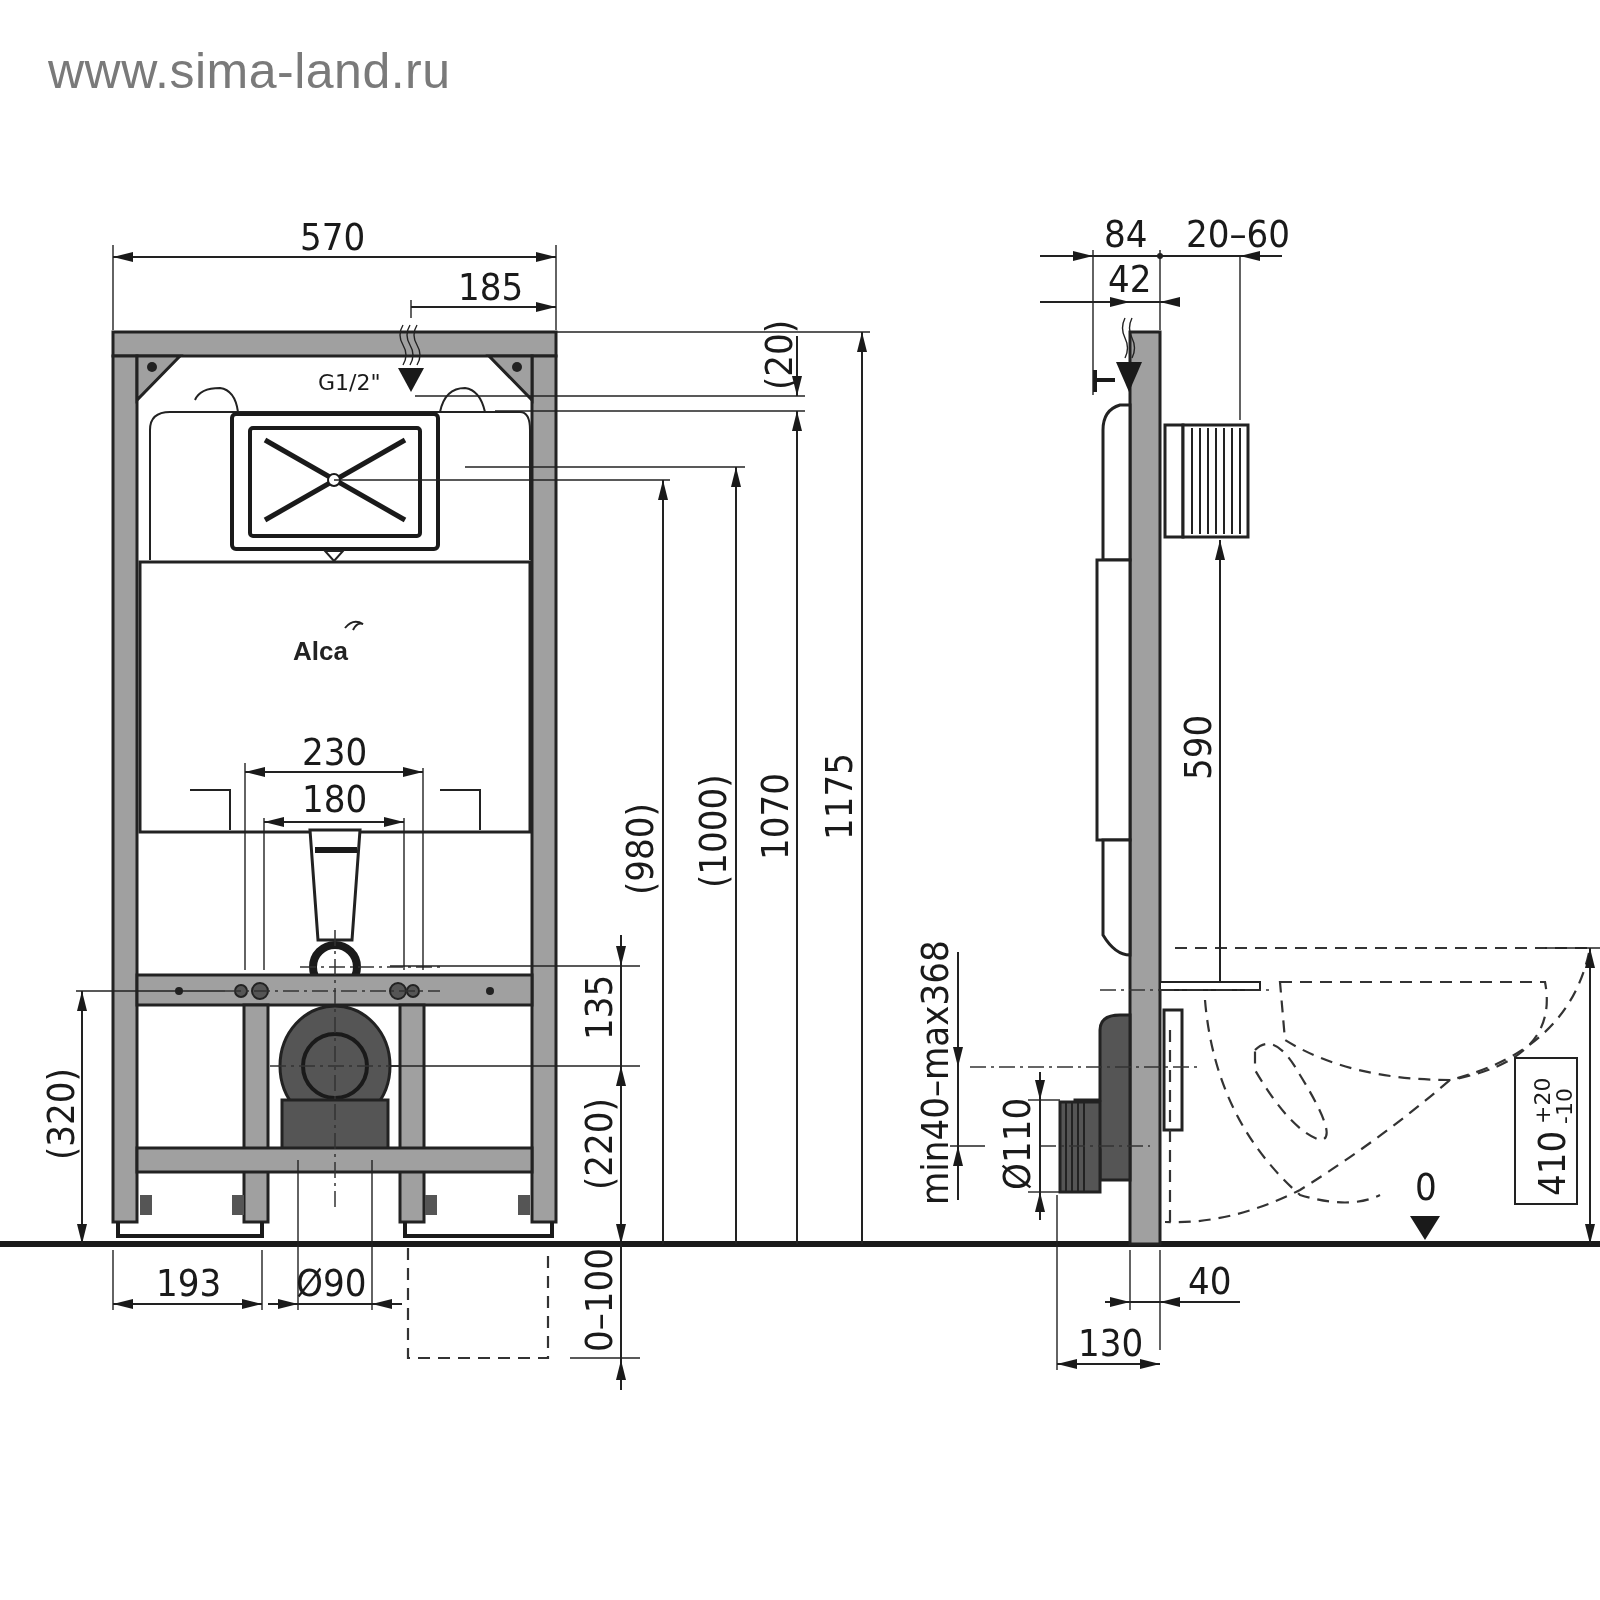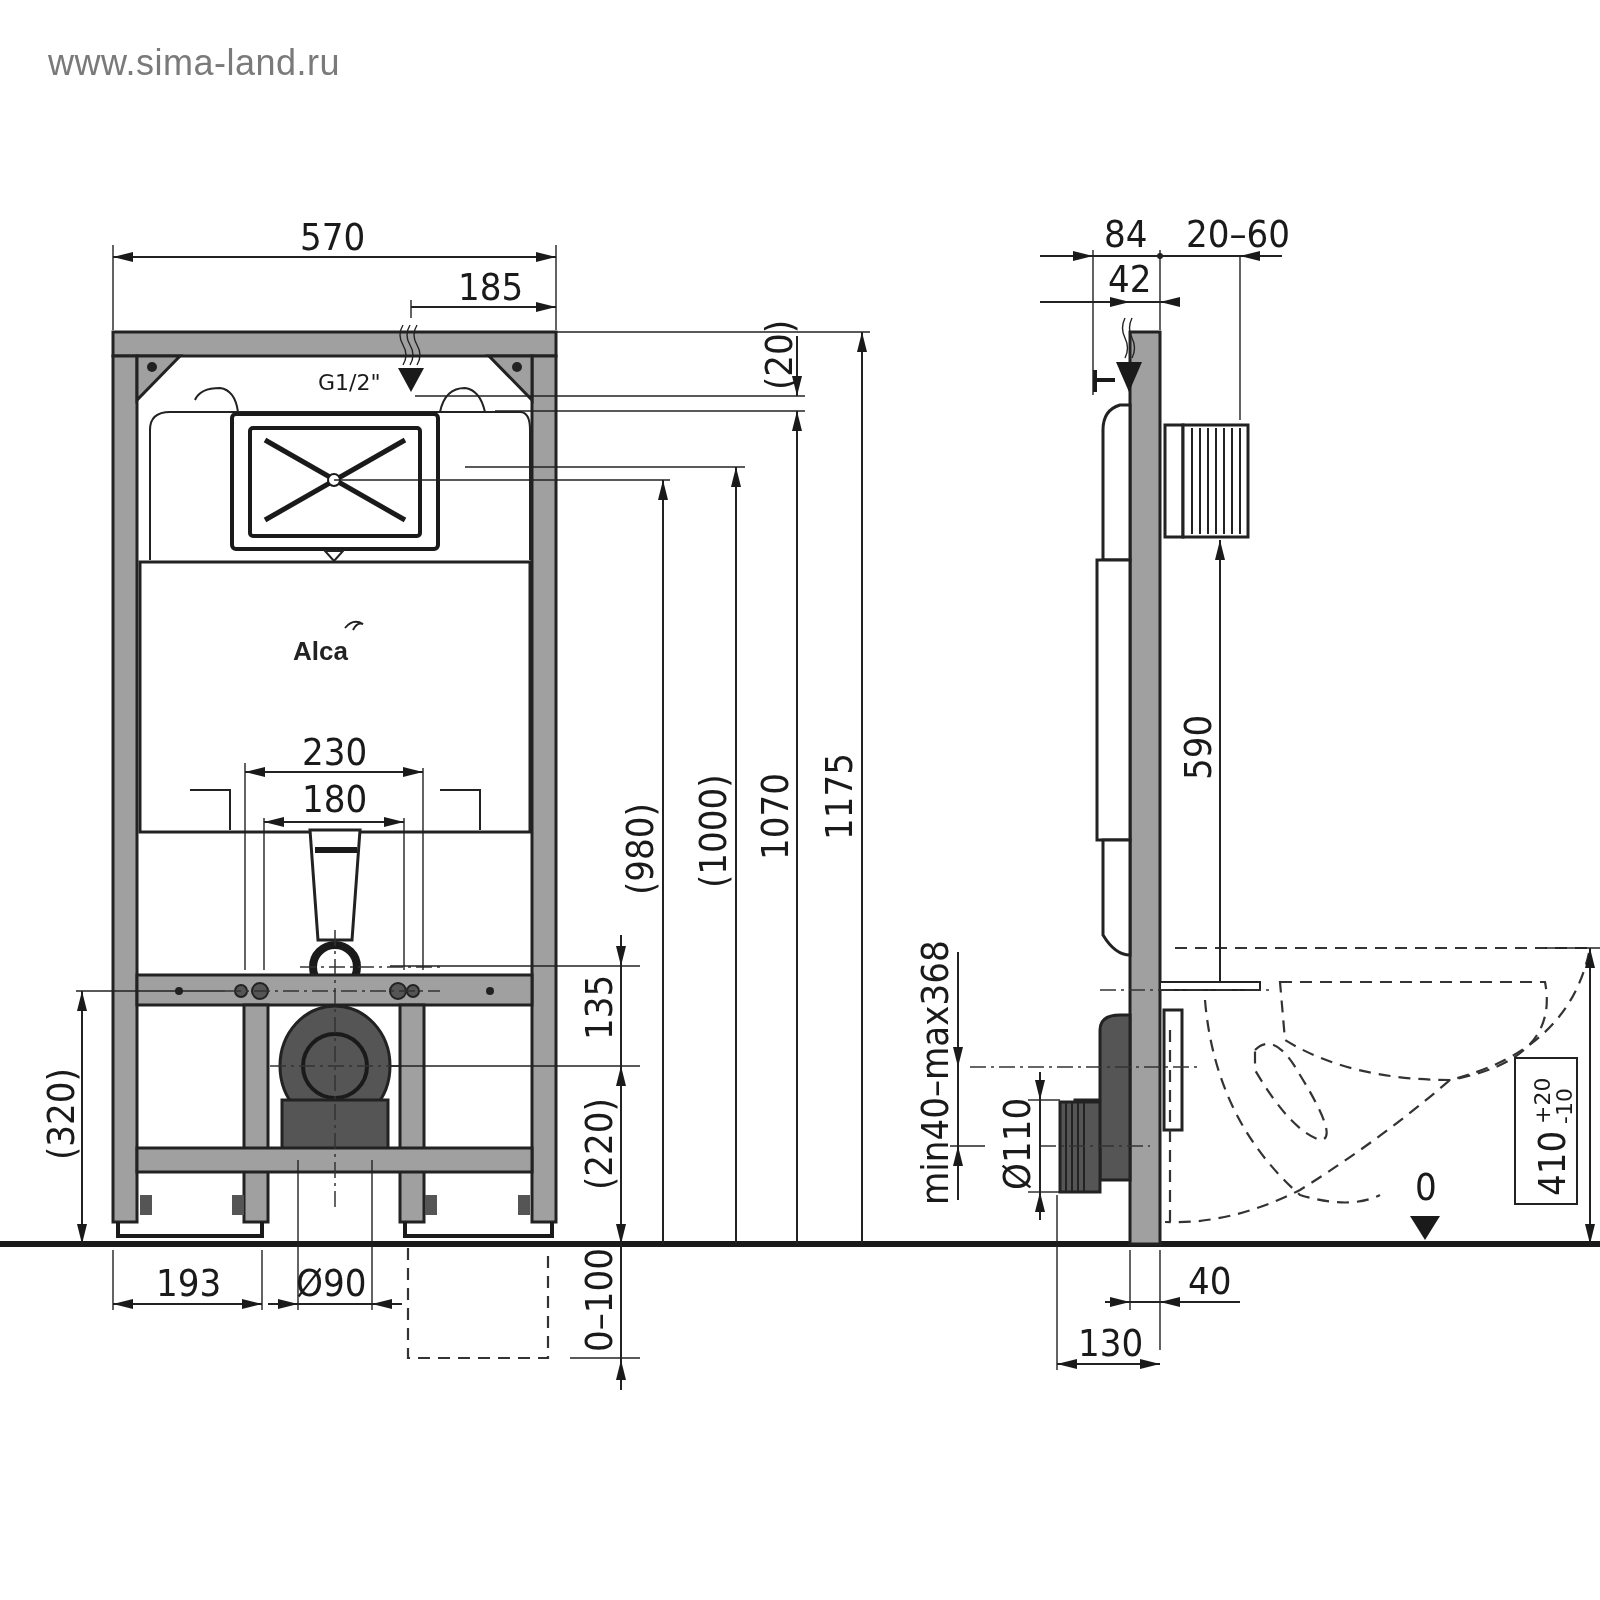--- a/index.html
+++ b/index.html
@@ -1,17 +1,17 @@
 <!DOCTYPE html>
 <html><head>
 <meta charset="utf-8">
 <style>
   html, body { margin:0; padding:0; background:#ffffff; }
   #canvas { position:relative; width:1600px; height:1600px; background:#ffffff; overflow:hidden; }
-  #watermark { position:absolute; left:48px; top:42px; font-family:"Liberation Sans", sans-serif; font-size:36px; color:#7a7a7a; letter-spacing:0.5px; }
+  #watermark { position:absolute; left:48px; top:42px; font-family:"Liberation Sans", sans-serif; font-size:50px; color:#7a7a7a; letter-spacing:0.5px; }
   svg { position:absolute; left:0; top:0; }
   .dim { font-family:"DejaVu Sans Condensed","DejaVu Sans", sans-serif; font-size:38px; fill:#1a1a1a; }
   .dim-sm { font-family:"DejaVu Sans", sans-serif; font-size:22px; fill:#1a1a1a; }
   .frame { fill:#a0a0a0; stroke:#222; stroke-width:3; }
   .ln { stroke:#222; stroke-width:2; fill:none; }
   .thin { stroke:#222; stroke-width:1.4; fill:none; }
   .thick { stroke:#1a1a1a; stroke-width:4; fill:none; }
   .dash { stroke:#333; stroke-width:2.2; fill:none; stroke-dasharray:12 8; }
   .dashdot { stroke:#333; stroke-width:1.5; fill:none; stroke-dasharray:16 5 3 5; }
   .pipe { fill:#555; stroke:#222; stroke-width:3; }

